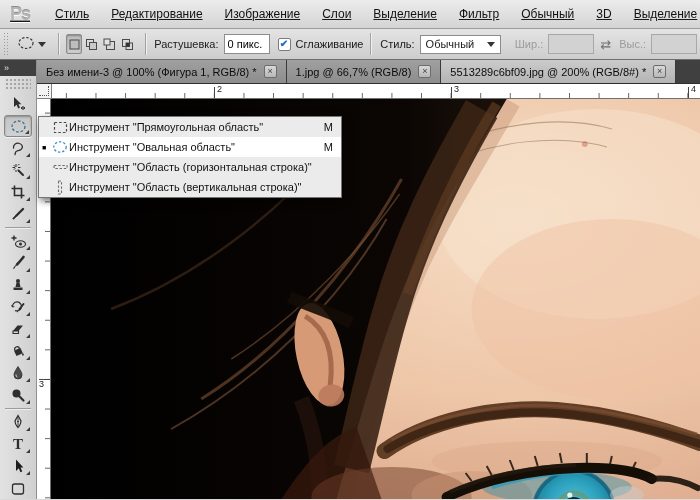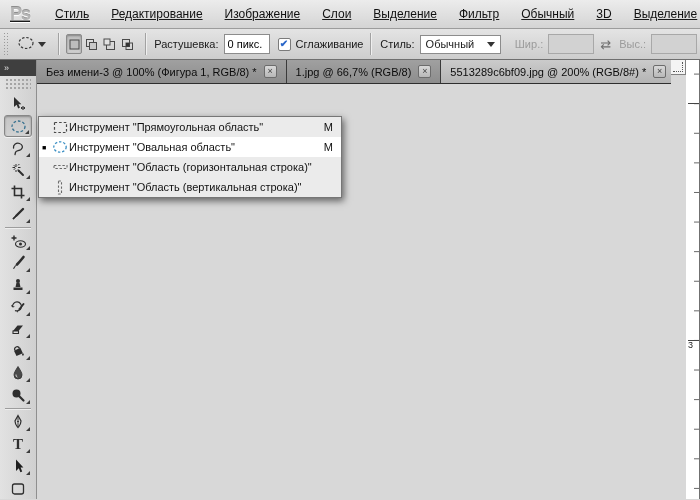--- a/index.html
+++ b/index.html
@@ -80,21 +80,21 @@
   .tool { width:28px; height:22px; position:relative; display:flex; align-items:center; justify-content:center; flex:none; }
   .tool svg { display:block; }
   .tool.selected {
     background:linear-gradient(#c4c4c4,#d2d2d2);
     border:1px solid #878787; border-radius:3px;
     box-shadow:inset 0 1px 2px rgba(0,0,0,.3), 0 1px 0 #f2f2f2;
   }
   .tool .fly { position:absolute; right:2px; bottom:2px; width:0; height:0; border-left:4px solid transparent; border-bottom:4px solid #3c3c3c; }
   .tool-sep { width:26px; height:1px; background:#9d9d9d; margin:2px 0; box-shadow:0 1px 0 #eee; flex:none; }
   
-  .docarea { flex:1; display:flex; flex-direction:row; min-width:0; }
+  .docarea { flex:1; display:flex; flex-direction:column; min-width:0; }
   .tabbar {
     height:24px; background:#404040; display:flex; align-items:stretch;
     overflow:hidden; border-bottom:1px solid #2e2e2e;
   }
   .tab {
     display:flex; align-items:center; gap:7px; padding:0 9px;
     font-size:11px; color:#0c0c0c; white-space:nowrap;
     background:linear-gradient(#a0a0a0,#8d8d8d); border-right:1px solid #3a3a3a;
   }
   .tab.active { background:linear-gradient(#cbcbcb,#b4b4b4); }

